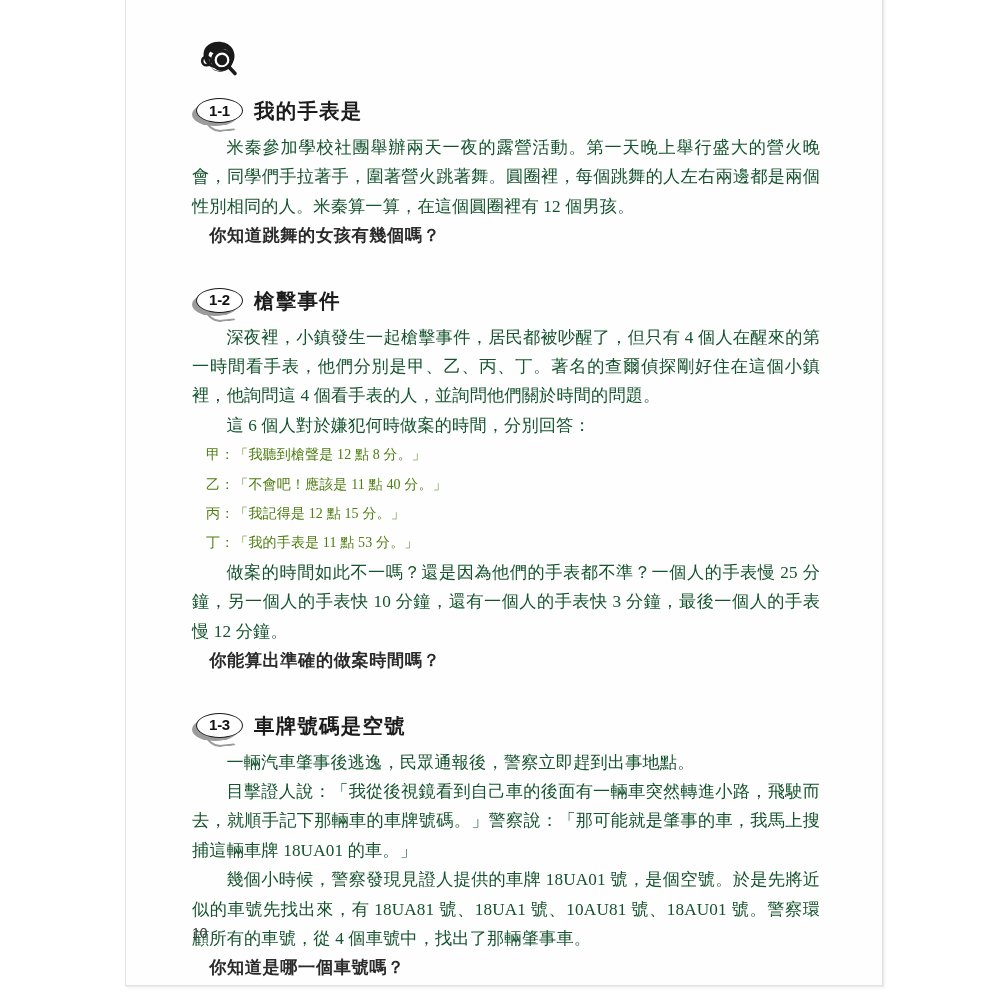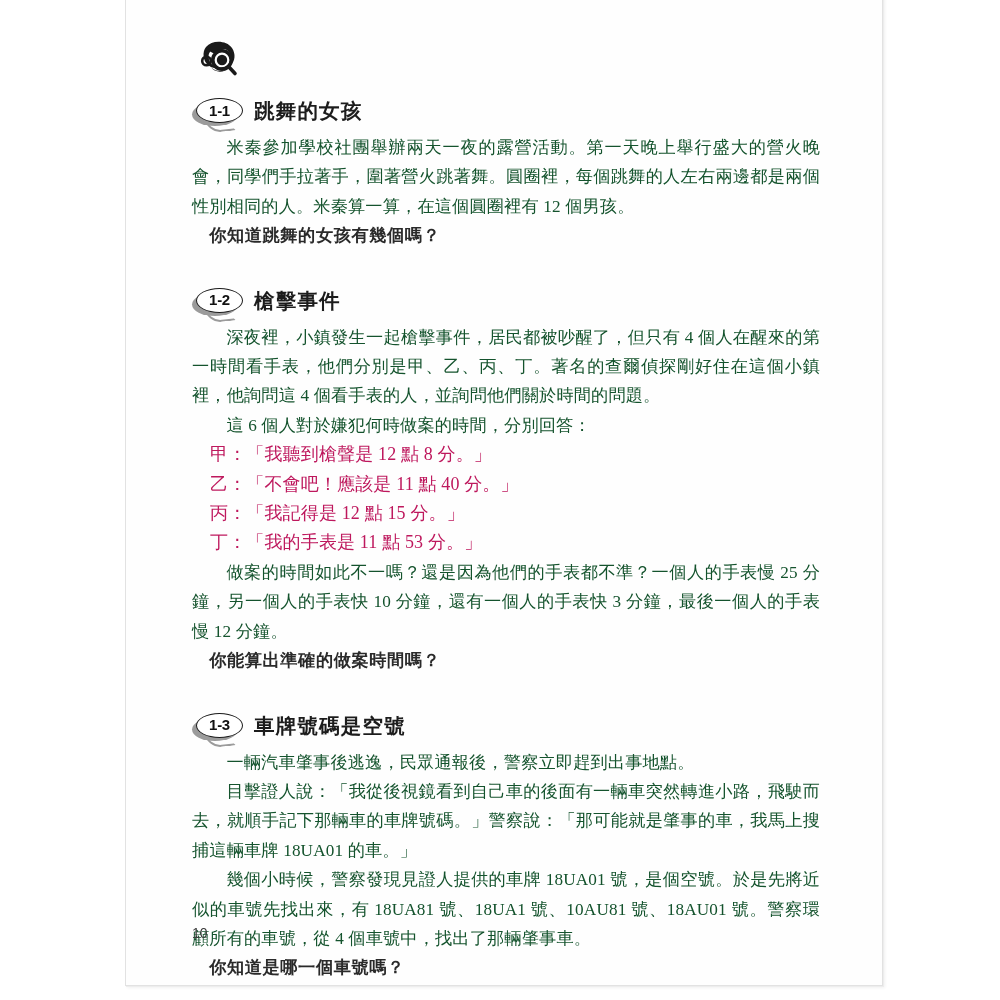--- a/index.html
+++ b/index.html
@@ -126,23 +126,23 @@
     line-height: 29.4px;
     color: #14532d;
     text-align: justify;
     text-justify: inter-character;
     letter-spacing: 0.15px;
     margin: 0;
   }
   .para.indent { text-indent: 2em; }
 
   .dialog {
-    font-size: 18px;
+    font-size: 14px;
     line-height: 29.4px;
-    color: #be185d;
+    color: #4d7c0f;
     letter-spacing: 0.15px;
     margin: 0;
     text-indent: 1em;
   }
 
   .question {
     font-family: Liberation Sans, sans-serif;
     font-weight: bold;
     font-size: 17.2px;
     line-height: 29.4px;
@@ -194,21 +194,21 @@
 
       <div class="section">
         <div class="sec-head">
           <div class="sec-badge">
             <div class="shadow"></div>
             <div class="tail"></div>
             <div class="oval">
               <span class="num">1-1</span>
             </div>
           </div>
-          <span class="sec-title">跳舞的女孩</span>
+          <span class="sec-title">我的手表是</span>
         </div>
         <p class="para indent">米秦參加學校社團舉辦兩天一夜的露營活動。第一天晚上舉行盛大的營火晚會，同學們手拉著手，圍著營火跳著舞。圓圈裡，每個跳舞的人左右兩邊都是兩個性別相同的人。米秦算一算，在這個圓圈裡有 12 個男孩。</p>
         <p class="question">你知道跳舞的女孩有幾個嗎？</p>
       </div>
 
       <div class="gap-lg"></div>
 
       <div class="section">
         <div class="sec-head">
           <div class="sec-badge">

